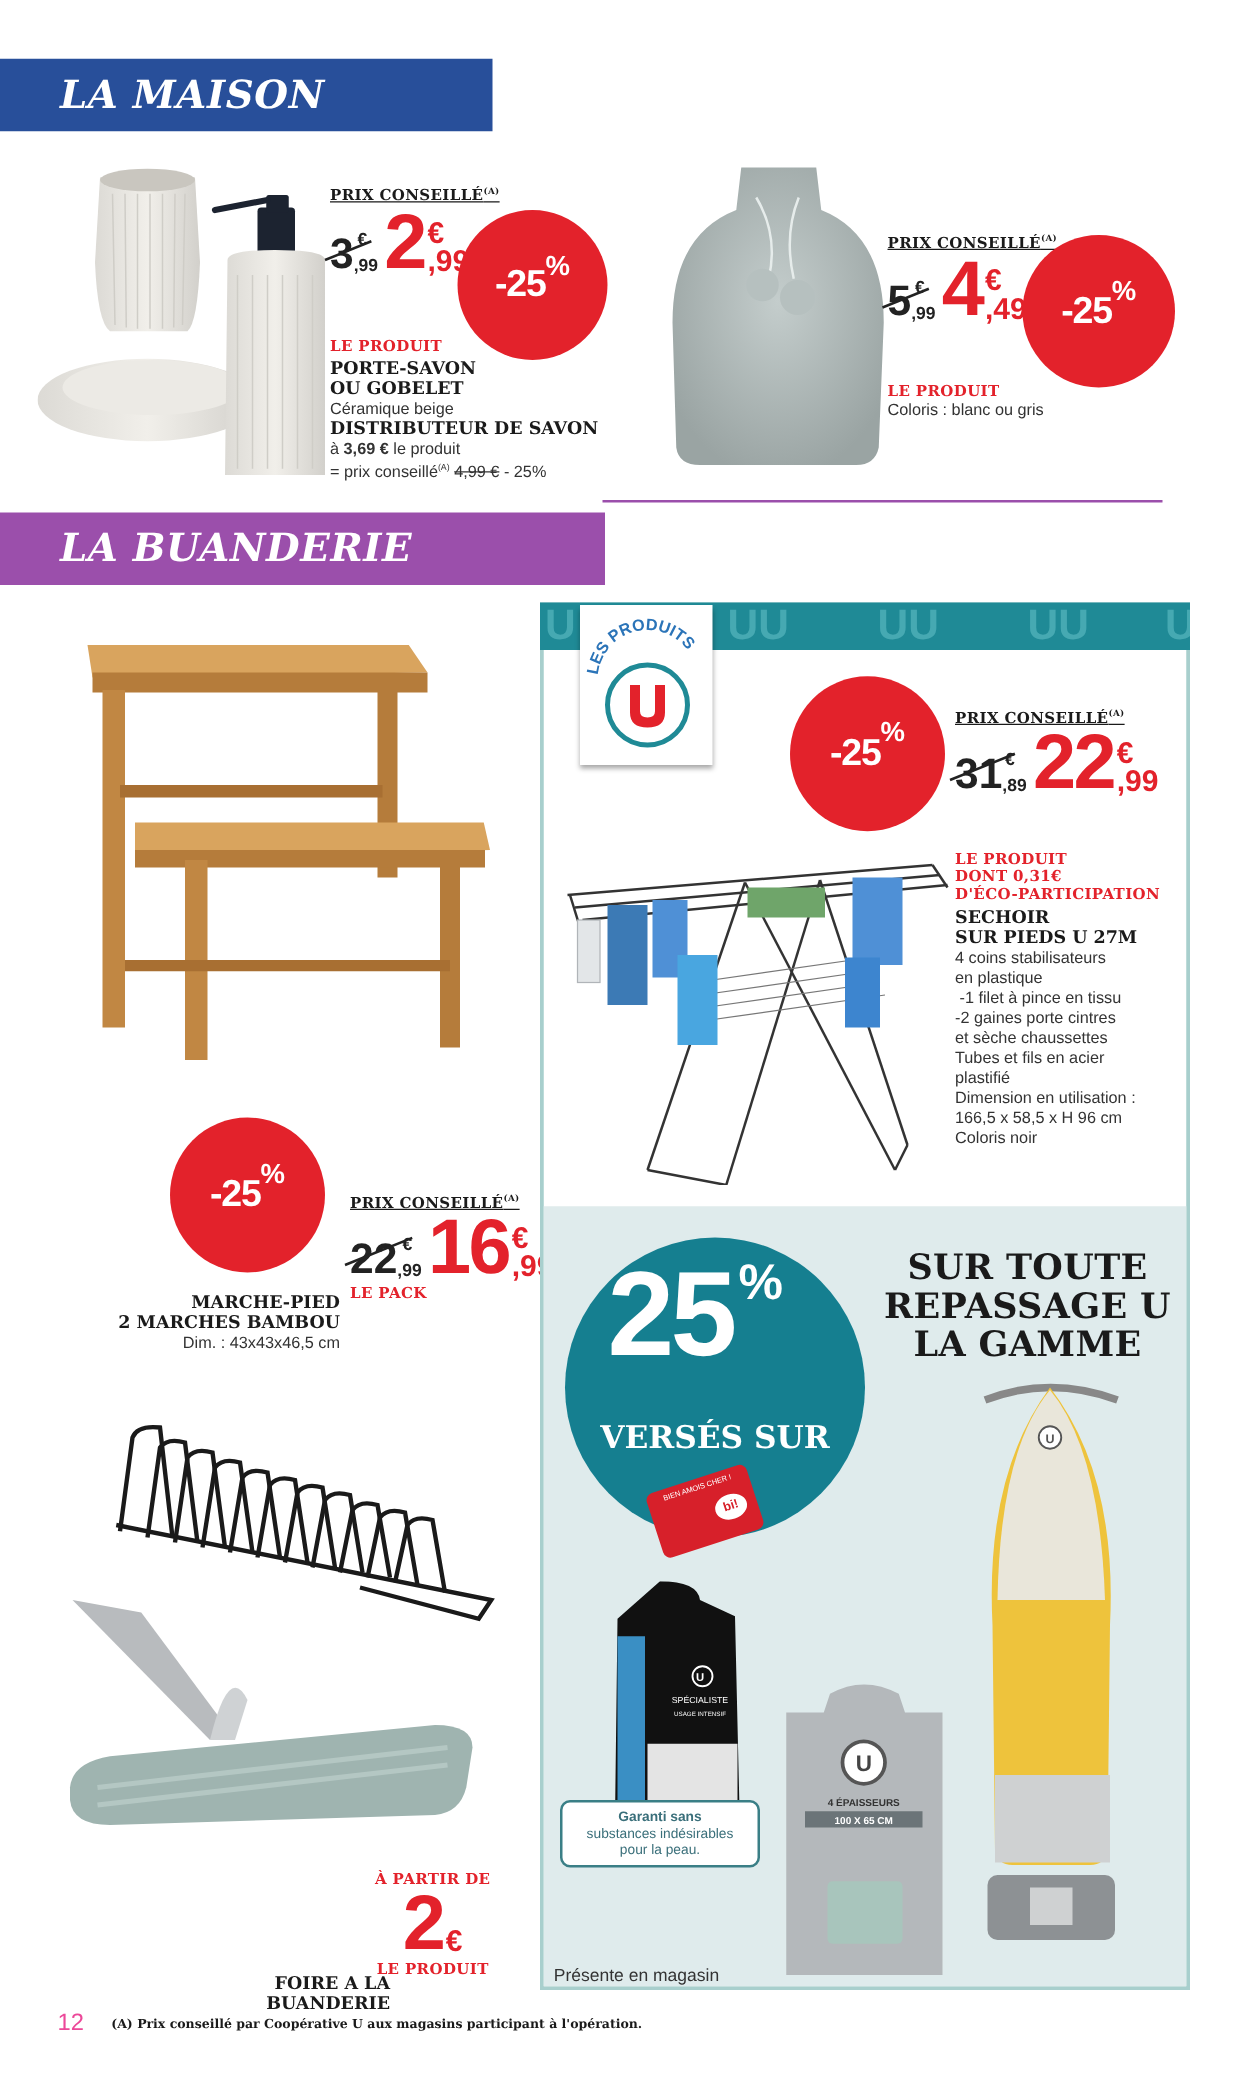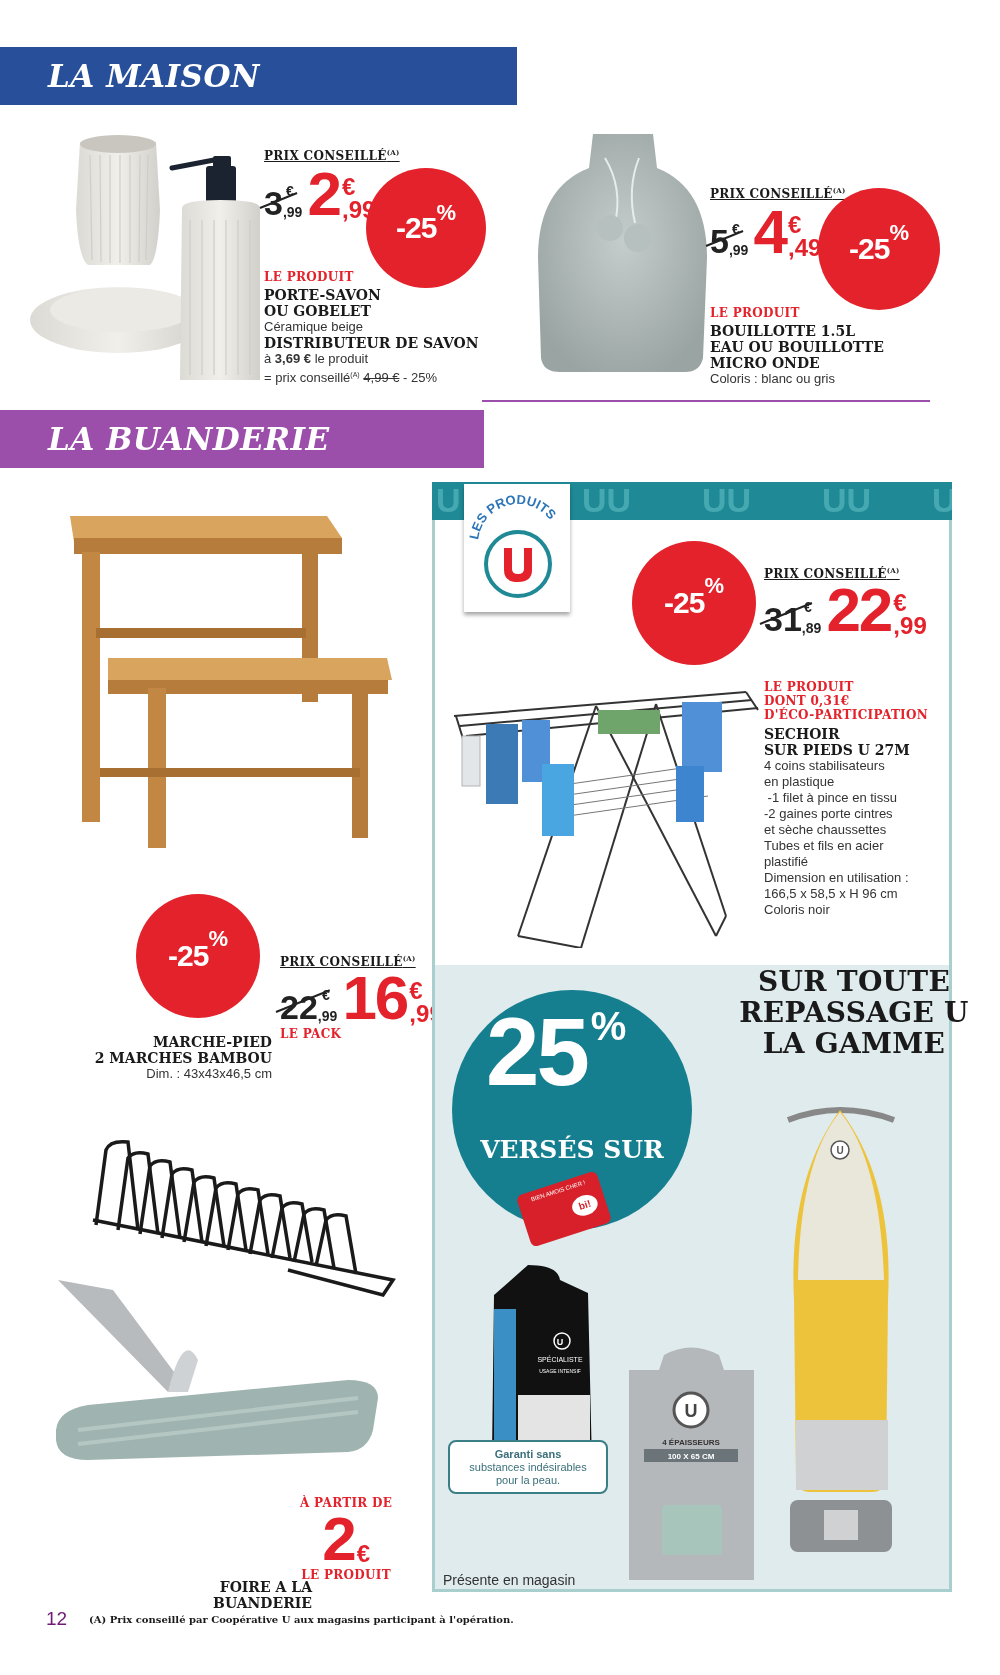--- a/index.html
+++ b/index.html
@@ -2,21 +2,21 @@
 <html><head>
 <meta charset="utf-8">
 <style>
   * { box-sizing: border-box; margin: 0; padding: 0; }
   html, body { width: 1000px; height: 1675px; background: #ffffff; overflow: hidden; }
   body { position: relative; font-family: "DejaVu Serif", serif; color: #1a1a1a; }
   .abs { position: absolute; }
   .slab { font-family: "DejaVu Serif", serif; font-weight: bold; }
   .sans { font-family: "Liberation Sans", sans-serif; }
   .banner { position: absolute; left: 0; height: 58px; color: #fff; font-style: italic; font-weight: bold; font-size: 31px; padding-left: 48px; line-height: 58px; font-family: "DejaVu Serif", serif; letter-spacing: 0.5px; }
-  .banner.maison { top: 47px; width: 517px; background: #284f9a; }
+  .banner.maison { top: 47px; width: 394px; background: #284f9a; }
   .banner.buand { top: 410px; width: 484px; background: #9b4fab; }
   .divider { position: absolute; background: #9b4fab; height: 2px; }
   .badge { position: absolute; border-radius: 50%; background: #e3222b; color: #fff; display: flex; align-items: center; justify-content: center; font-family: "Liberation Sans", sans-serif; font-weight: bold; }
   .badge .num { font-size: 30px; letter-spacing: -1px; }
   .badge .pct { font-size: 22px; align-self: flex-start; margin-top: 32px; }
   .pc-label { font-size: 12px; font-weight: bold; font-family: "DejaVu Serif", serif; letter-spacing: 0.3px; text-decoration: underline; }
   .pc-label sup { font-size: 7px; }
   .old-price { position: relative; font-family: "Liberation Sans", sans-serif; font-weight: bold; display: inline-flex; align-items: flex-end; color: #222; }
   .old-price .int { font-size: 34px; line-height: 32px; }
   .old-price .dec { font-size: 14px; line-height: 14px; }
@@ -146,25 +146,20 @@
         <span class="dec">,49</span>
       </span>
   </div>
 </div>
 <div class="badge" style="left:818px;top:188px;width:122px;height:122px;">
   <span class="num">-25</span>
     <span class="pct">%</span>
 </div>
 <div class="abs" style="left:710px;top:306px;width:240px;">
   <div class="le-produit">LE PRODUIT</div>
-  <div class="pname" style="margin-top:3px;">
-    <div>BOUILLOTTE 1.5L</div>
-      <div>EAU OU BOUILLOTTE</div>
-      <div>MICRO ONDE</div>
-  </div>
   <div class="pdesc">Coloris : blanc ou gris</div>
 </div>
 
 <div class="divider" style="left:482px;top:400px;width:448px;"></div>
 
 <div class="banner buand">LA BUANDERIE</div>
 
 <div class="abs" style="left:52px;top:508px;width:350px;height:350px;">
   <svg width="350" height="350" viewBox="0 0 350 350">
     <g fill="#c28a45">
@@ -351,21 +346,21 @@
   <span style="font-size:96px;line-height:96px;letter-spacing:-3px;">25</span>
   <span style="font-size:40px;line-height:44px;margin-left:4px;">%</span>
 </div>
 <div class="abs slab" style="left:452px;top:1135px;width:240px;text-align:center;color:#fff;font-size:25px;">VERSÉS SUR</div>
 
 <div class="abs" style="left:522px;top:1182px;width:84px;height:54px;transform:rotate(-18deg);background:#d7202a;border-radius:6px;">
   <div class="sans" style="color:#fff;font-size:6px;text-align:center;margin-top:5px;">BIEN AMOIS CHER !</div>
   <div class="sans" style="position:absolute;right:8px;top:20px;width:26px;height:20px;border-radius:50%;background:#fff;color:#d7202a;font-size:10px;font-weight:bold;text-align:center;line-height:20px;">bi!</div>
 </div>
 
-<div class="abs slab" style="left:700px;top:966px;width:244px;text-align:center;font-size:28px;line-height:31px;letter-spacing:0.3px;margin-left:32px;">
+<div class="abs slab" style="left:700px;top:998px;width:244px;text-align:center;font-size:28px;line-height:31px;letter-spacing:0.3px;">
   <div>SUR TOUTE</div>
   <div>REPASSAGE U</div>
   <div>LA GAMME</div>
 </div>
 
 <div class="abs" style="left:488px;top:1265px;width:110px;height:220px;">
   <svg width="110" height="220" viewBox="0 0 110 220">
     <path d="M40 0 Q70 0 72 15 L100 28 L104 200 L28 220 L4 190 L6 30 Z" fill="#111"></path>
     <rect x="6" y="44" width="22" height="150" fill="#3a8fc4"></rect>
     <circle cx="74" cy="76" r="8" fill="none" stroke="#fff" stroke-width="1.5"></circle>
@@ -401,14 +396,14 @@
   </svg>
 </div>
 
 <div class="abs sans" style="left:448px;top:1440px;width:160px;height:54px;border:2px solid #3a7f86;border-radius:8px;background:#fff;text-align:center;color:#3a6f7a;font-size:11px;line-height:13px;padding-top:6px;">
   <div style="font-weight:bold;">Garanti sans</div>
   <div>substances indésirables</div>
   <div>pour la peau.</div>
 </div>
 <div class="abs sans" style="left:443px;top:1572px;font-size:14px;color:#333;">Présente en magasin</div>
 
-<div class="abs sans" style="left:46px;top:1608px;font-size:19px;color:#701a75;">12</div>
+<div class="abs sans" style="left:46px;top:1608px;font-size:19px;color:#ec4899;">12</div>
 <div class="abs footer-note" style="left:89px;top:1614px;">(A) Prix conseillé par Coopérative U aux magasins participant à l'opération.</div>
 
 </body></html>

